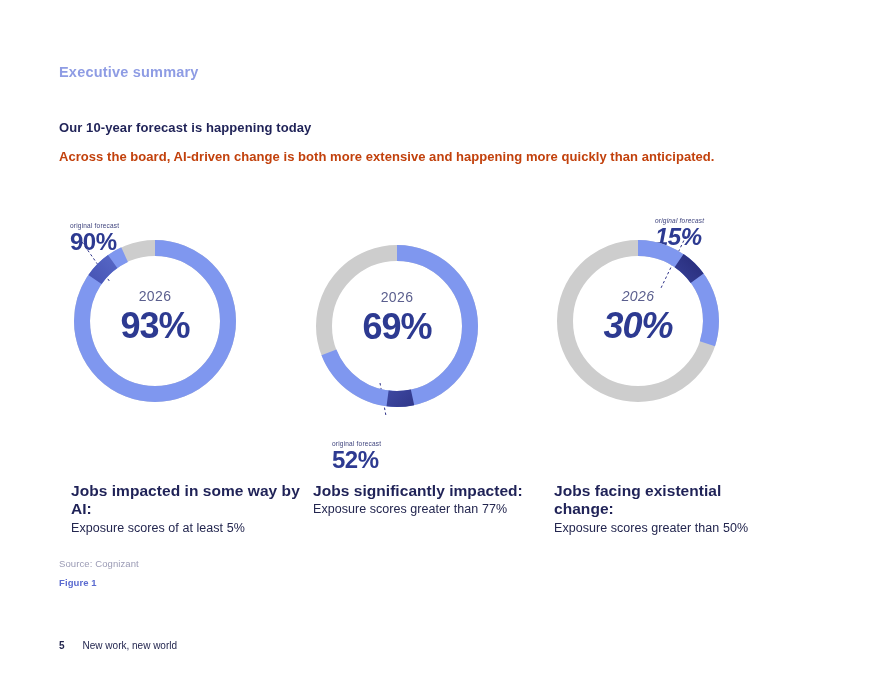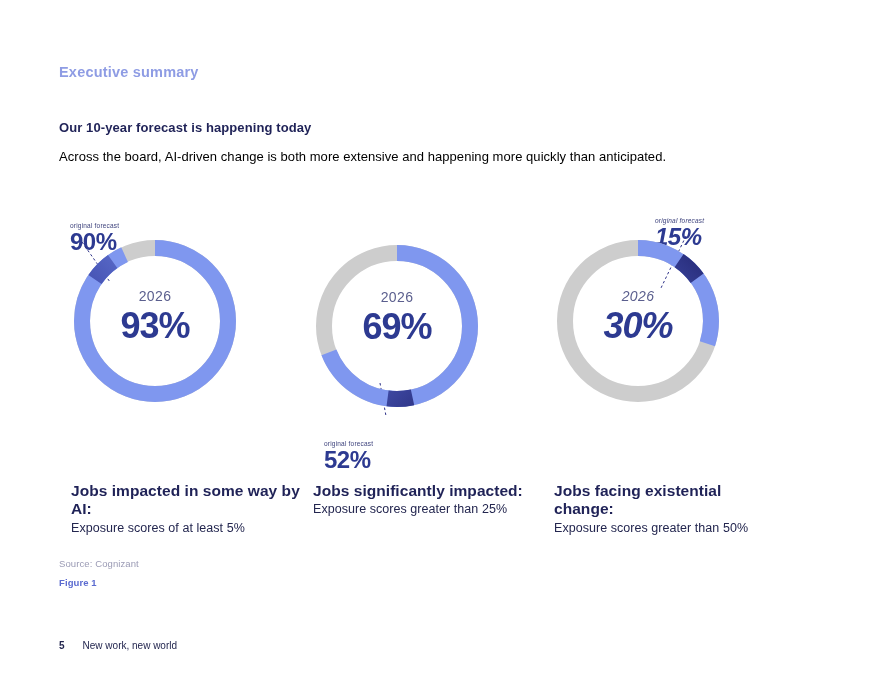--- a/index.html
+++ b/index.html
@@ -38,22 +38,22 @@
     font-size: 13px;
     font-weight: 700;
     color: #1f2257;
     letter-spacing: 0.1px;
   }
   .intro {
     position: absolute;
     left: 59px;
     top: 149px;
     font-size: 13px;
-    font-weight: 400;
-    color: #000000;
+    font-weight: 700;
+    color: #c2410c;
     letter-spacing: 0.05px;
   }
 
   
   .charts {
     position: absolute;
     left: 0;
     top: 190px;
     width: 880px;
     height: 290px;
@@ -116,21 +116,21 @@
     white-space: nowrap;
   }
   .callout-value {
     font-size: 24px;
     font-weight: 700;
     color: #2d3a91;
     letter-spacing: -0.5px;
     line-height: 1.05;
   }
   .callout.k0 { left: 40px; top: 10px; }
-  .callout.k1 { left: 52px; top: 228px; }
+  .callout.k1 { left: 60px; top: 228px; }
   .callout.k2 { left: 142px; top: 5px; }
 
   .leader {
     position: absolute;
     pointer-events: none;
     overflow: visible;
   }
 
   
   .caption {
@@ -300,21 +300,21 @@
 
   </div>
 
   <div class="captions-row">
     <div class="caption p0">
       <div class="caption-title">Jobs impacted in some way by AI:</div>
       <div class="caption-sub">Exposure scores of at least 5%</div>
     </div>
     <div class="caption p1">
       <div class="caption-title">Jobs significantly impacted:</div>
-      <div class="caption-sub">Exposure scores greater than 25%</div>
+      <div class="caption-sub">Exposure scores greater than 77%</div>
     </div>
     <div class="caption p2">
       <div class="caption-title">Jobs facing existential change:</div>
       <div class="caption-sub">Exposure scores greater than 50%</div>
     </div>
   </div>
 
   <div class="source">
     <div class="source-line">Source: Cognizant</div>
     <div class="figure-line">Figure 1</div>

